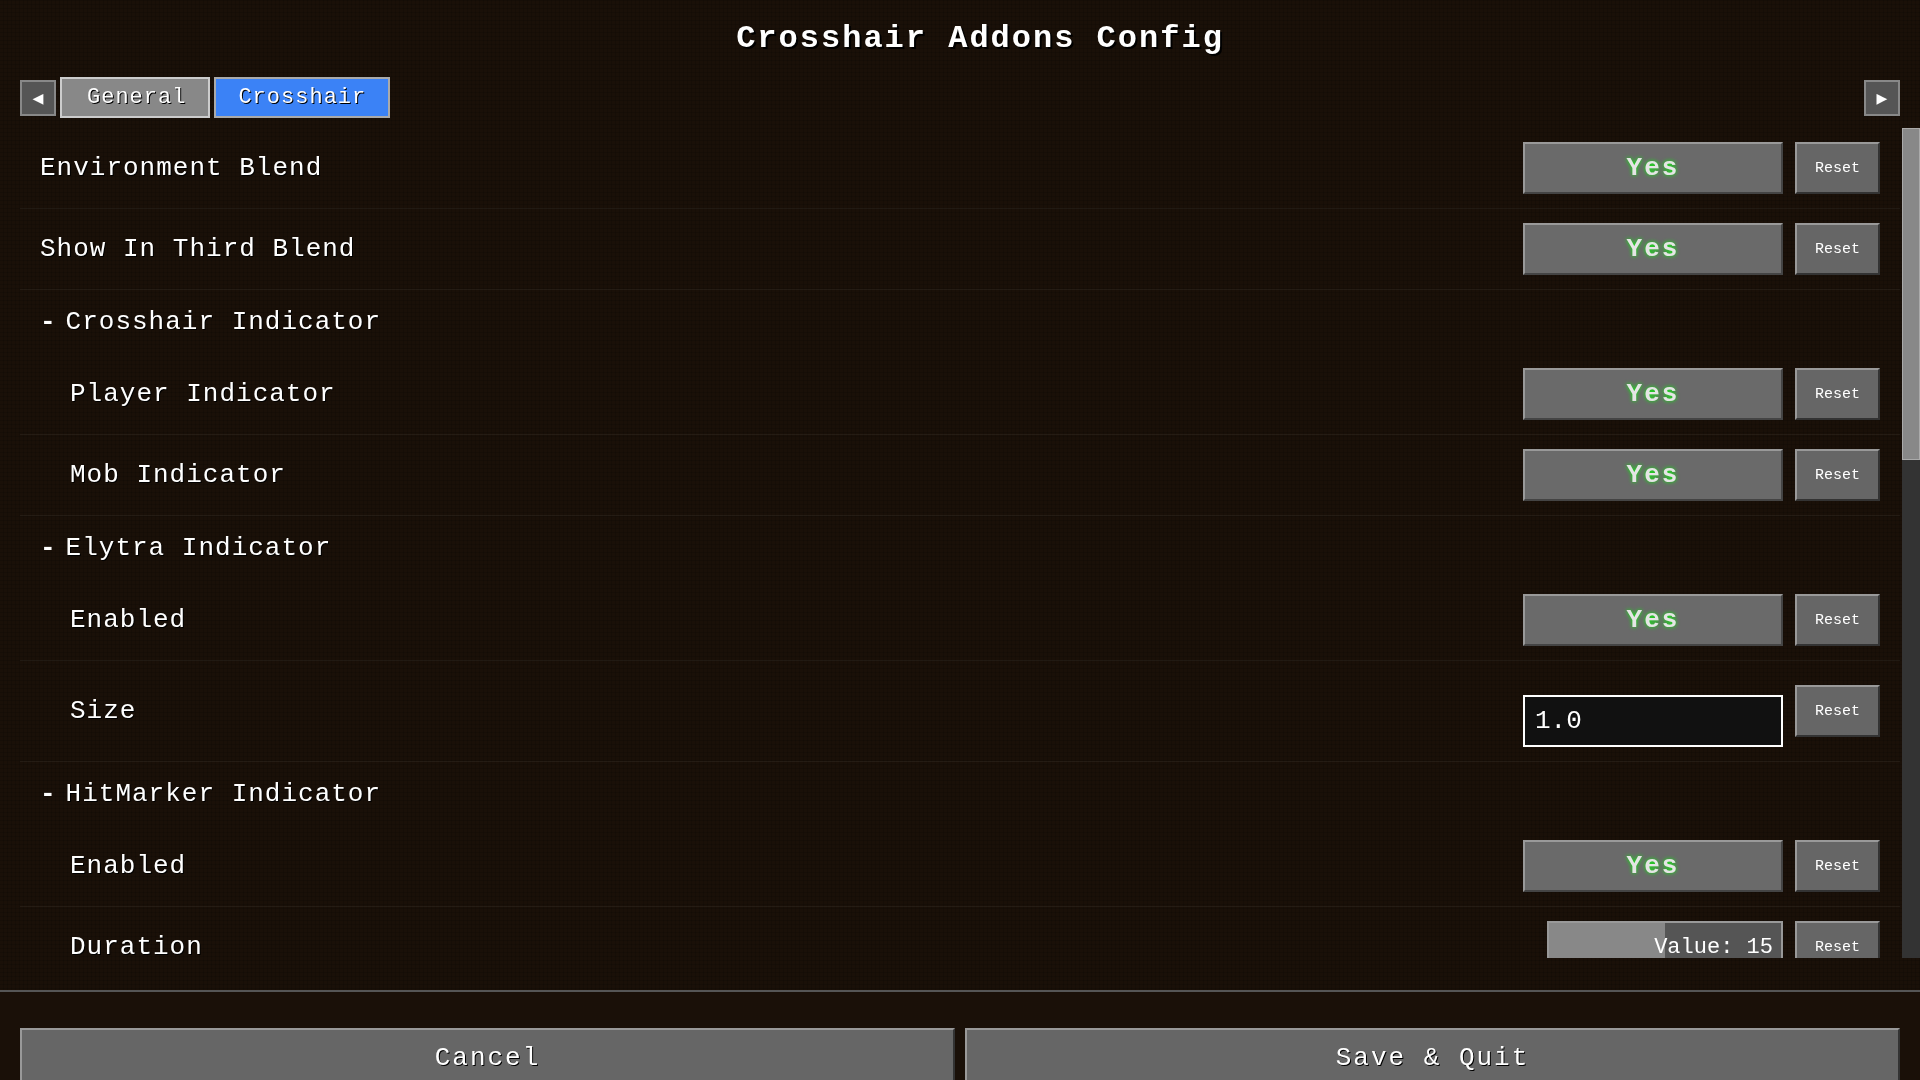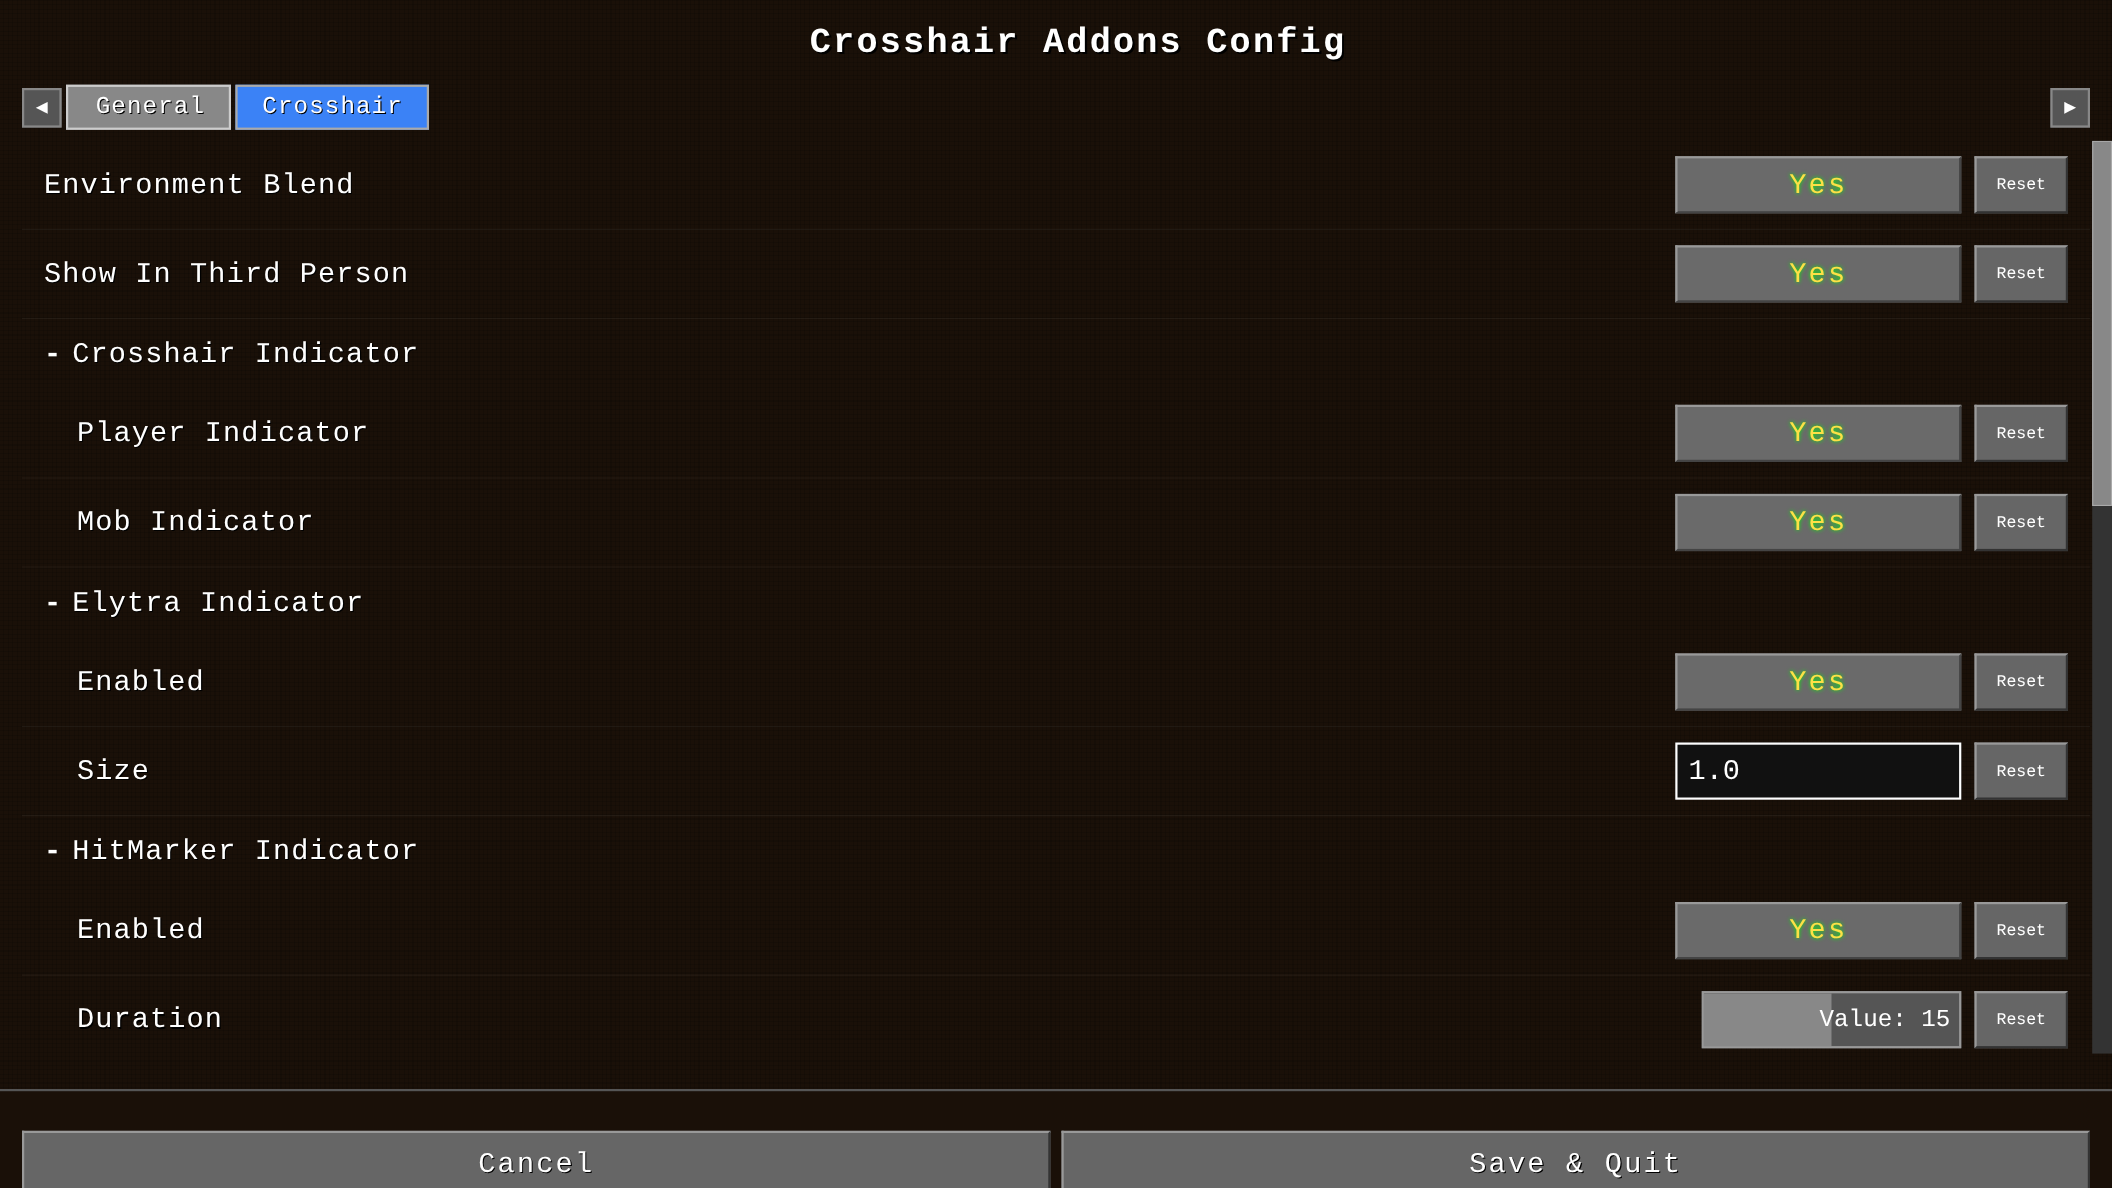--- a/index.html
+++ b/index.html
@@ -118,24 +118,24 @@
       font-size: 26px;
       margin-right: 10px;
       font-weight: bold;
     }
 
     .toggle-btn {
       background: #6a6a6a;
       border: 2px solid #999;
       border-right: 2px solid #444;
       border-bottom: 2px solid #444;
-      color: #fde047;
-      font-size: 26px;
-      font-family: 'Courier New', monospace;
-      font-weight: normal;
+      color: #e5e5e5;
+      font-size: 26px;
+      font-family: 'Courier New', monospace;
+      font-weight: bold;
       width: 260px;
       height: 52px;
       display: flex;
       align-items: center;
       justify-content: center;
       cursor: pointer;
       letter-spacing: 2px;
       text-shadow: 0 0 4px #00ff00;
       flex-shrink: 0;
     }
@@ -143,20 +143,21 @@
     .text-input {
       background: #111;
       border: 2px solid #fff;
       color: #ffffff;
       font-size: 26px;
       font-family: 'Courier New', monospace;
       width: 260px;
       height: 52px;
       padding: 0 10px;
       flex-shrink: 0;
+      margin-top: 20px;
     }
 
     .slider-container {
       display: flex;
       align-items: center;
       width: 236px;
       height: 52px;
       background: #555;
       border: 2px solid #999;
       flex-shrink: 0;
@@ -274,21 +275,21 @@
 <div class="content-area">
   <div class="settings-list">
 
     <div class="setting-row">
       <span class="setting-label">Environment Blend</span>
       <button class="toggle-btn">Yes</button>
       <button class="reset-btn">Reset</button>
     </div>
 
     <div class="setting-row">
-      <span class="setting-label">Show In Third Person</span>
+      <span class="setting-label">Show In Third Blend</span>
       <button class="toggle-btn">Yes</button>
       <button class="reset-btn">Reset</button>
     </div>
 
     <div class="section-header">
       <span class="section-minus">-</span>
       <span class="section-label">Crosshair Indicator</span>
     </div>
 
     <div class="setting-row indented">

